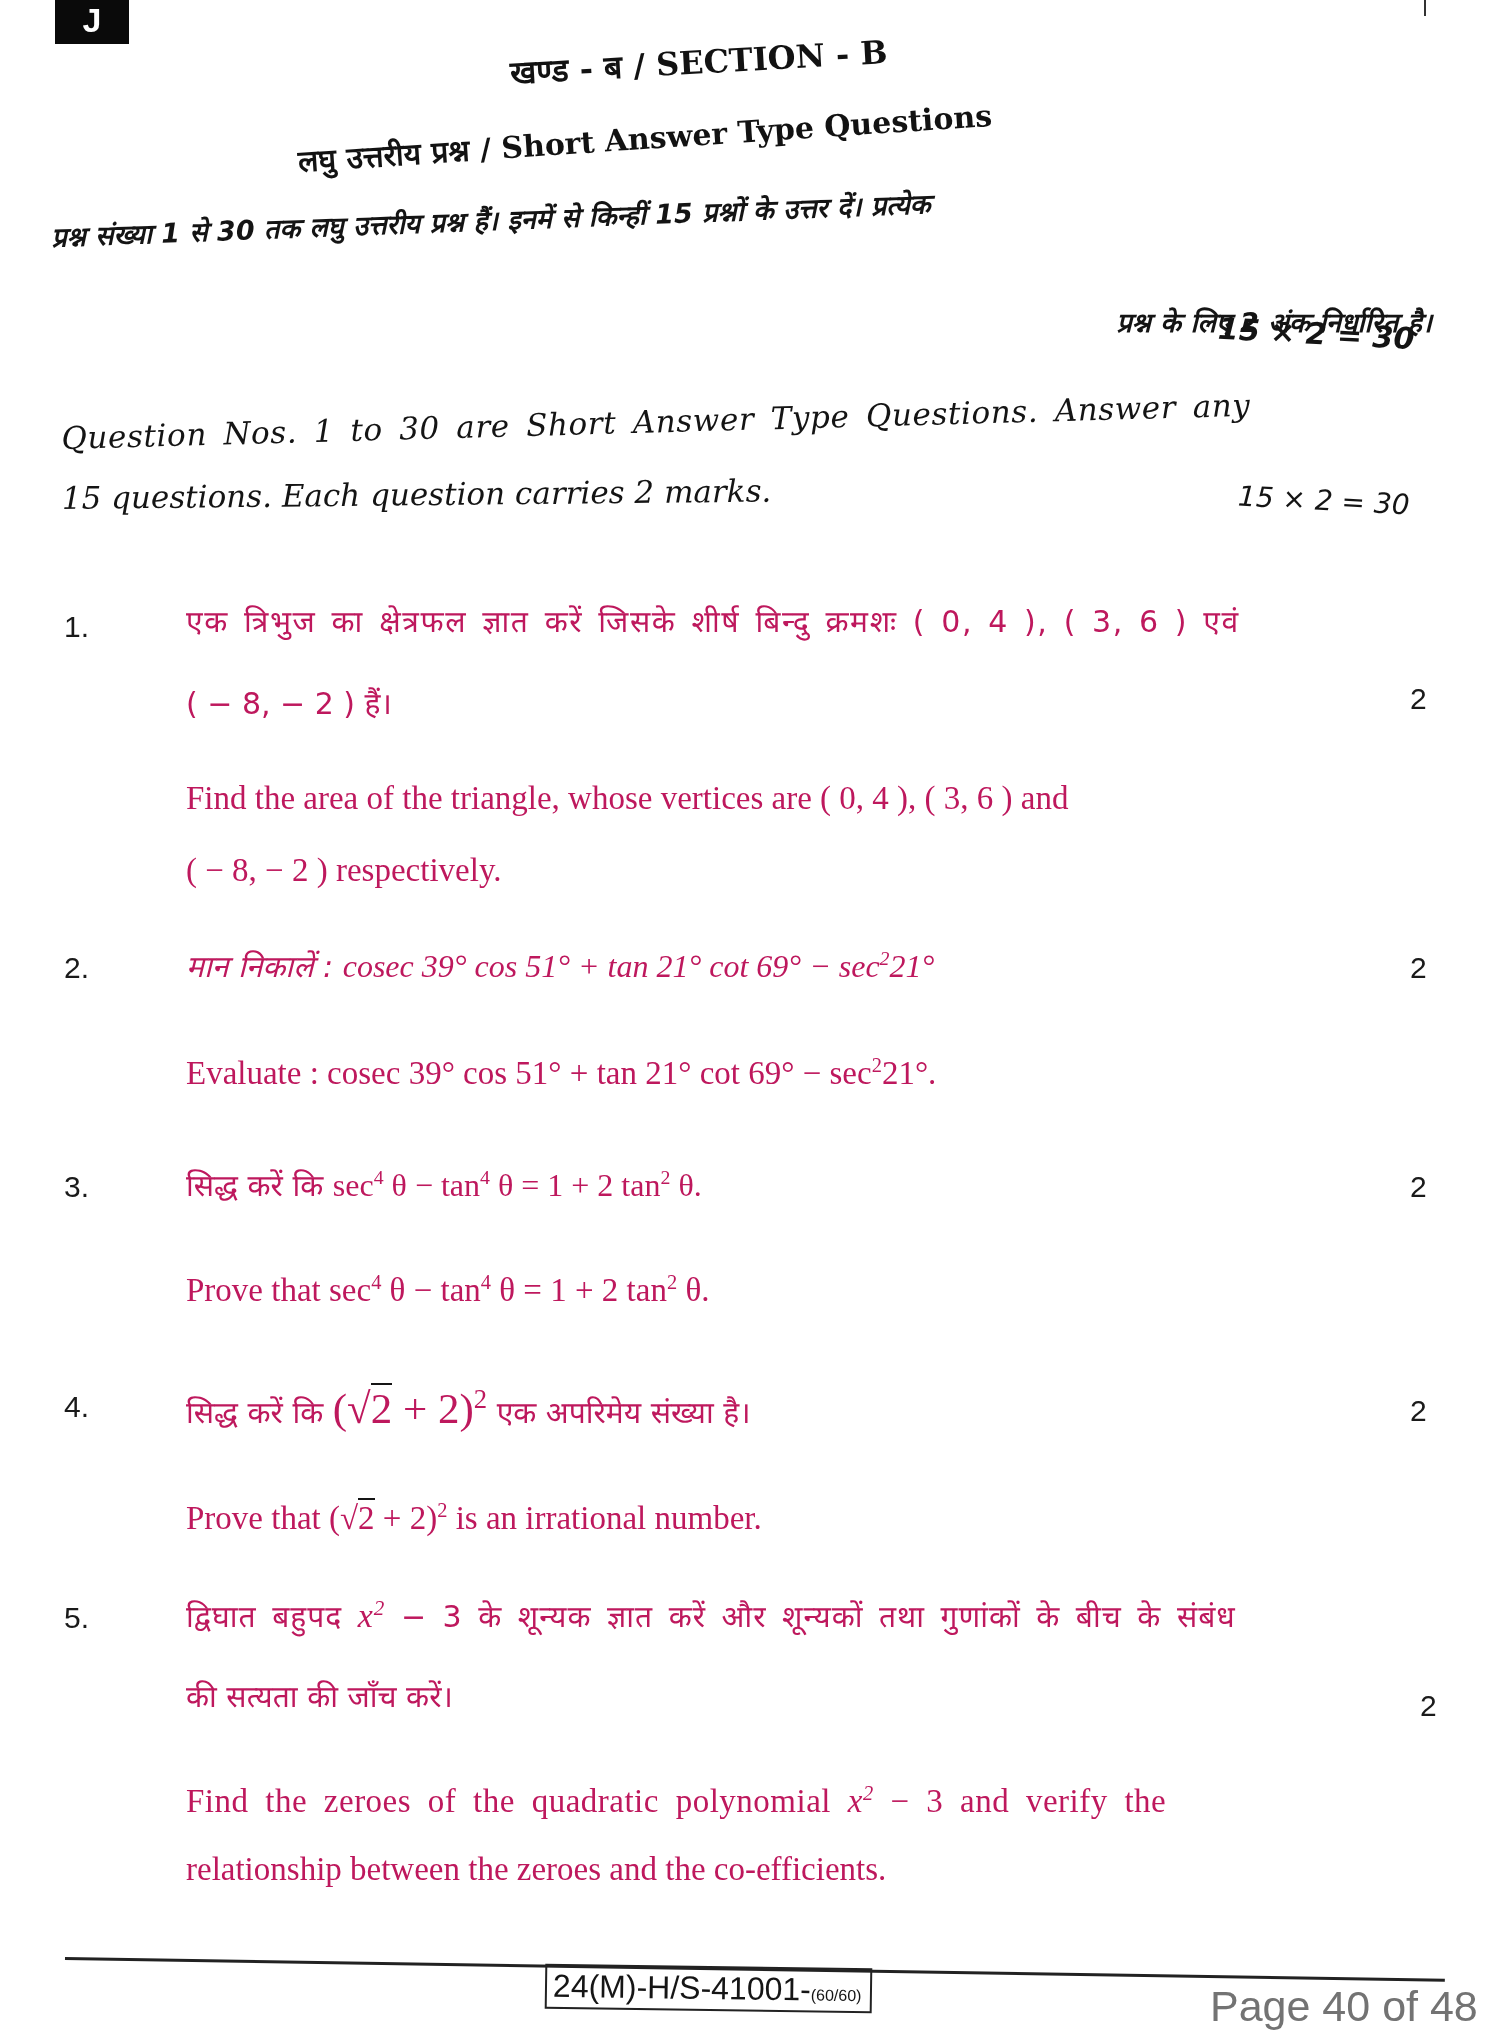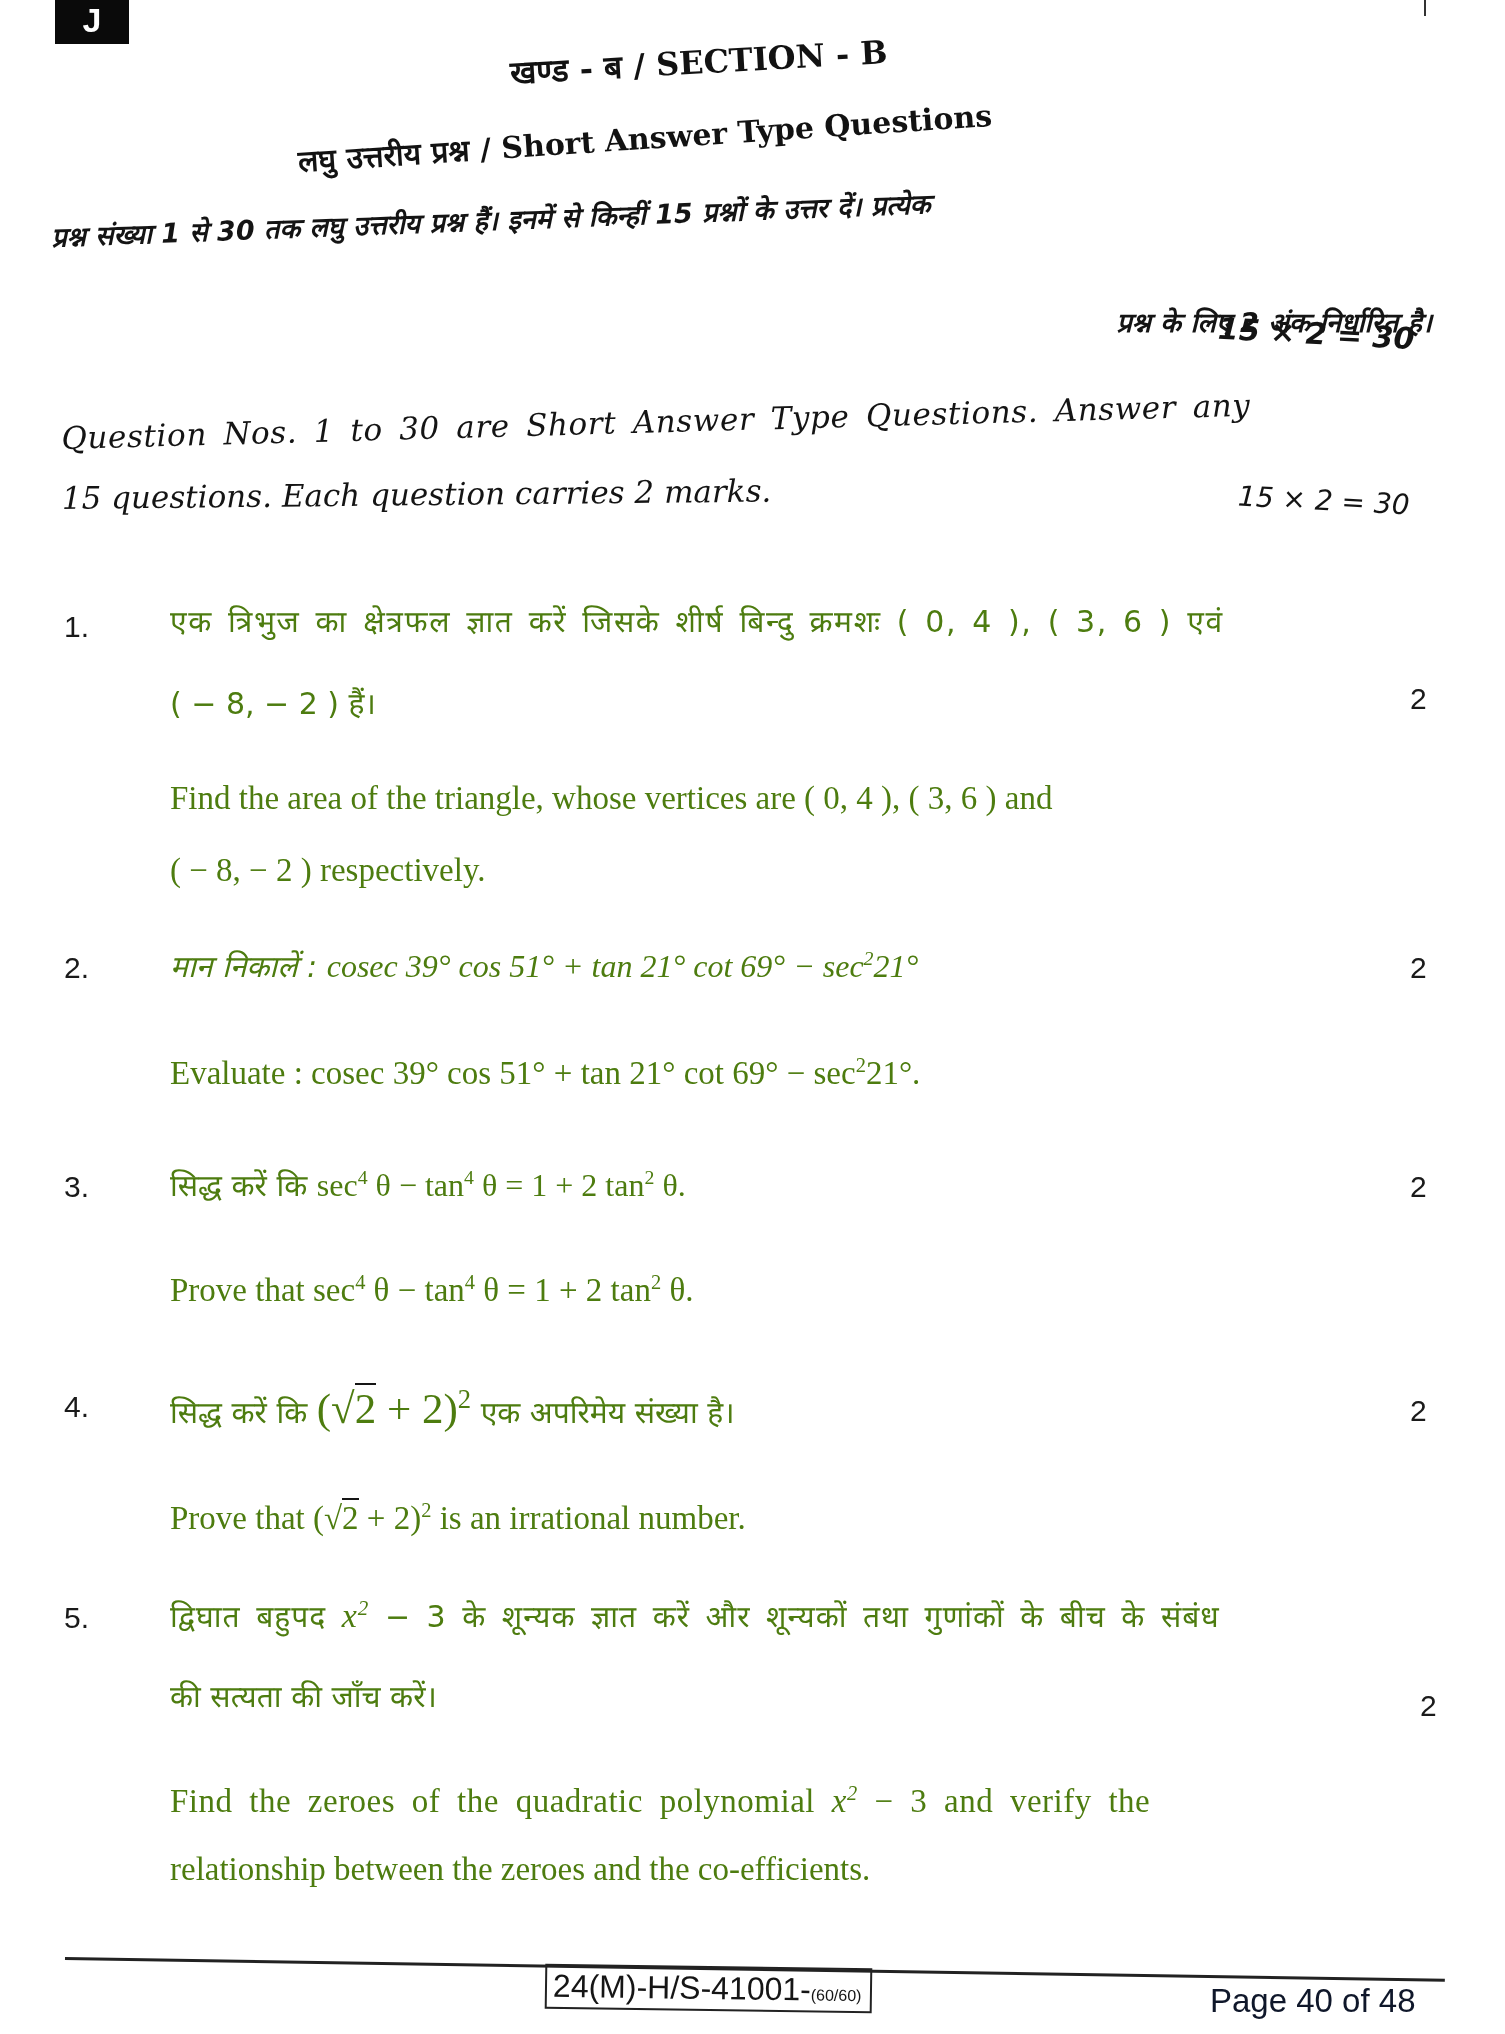--- a/index.html
+++ b/index.html
@@ -147,23 +147,23 @@
     }
     .q-num {
       position: absolute;
       left: 64px;
       font-family: "Liberation Sans", "DejaVu Sans", sans-serif;
       font-size: 30px;
       color: #1a1a1a;
     }
     .q-line {
       position: absolute;
-      left: 170px;
-      white-space: nowrap;
-      color: #4d7c0f;
+      left: 186px;
+      white-space: nowrap;
+      color: #be185d;
     }
     .q-line.hi {
       font-family: "DejaVu Sans", "Liberation Sans", sans-serif;
       font-size: 30px;
     }
     .q-line.en {
       font-family: "Liberation Serif", "DejaVu Serif", serif;
       font-size: 33px;
     }
     .q-marks {
@@ -205,22 +205,22 @@
       transform: rotate(0.8deg);
     }
     .paper-code .small {
       font-size: 16px;
     }
     .page-no {
       position: absolute;
       left: 1210px;
       top: 1982px;
       font-family: "Liberation Sans", "DejaVu Sans", sans-serif;
-      font-size: 33px;
-      color: #0f172a;
+      font-size: 43px;
+      color: #737373;
       white-space: nowrap;
     }
   </style>
 </head>
 <body>
 
 <div class="page">
 
   <div class="badge">
     <span>J</span>

